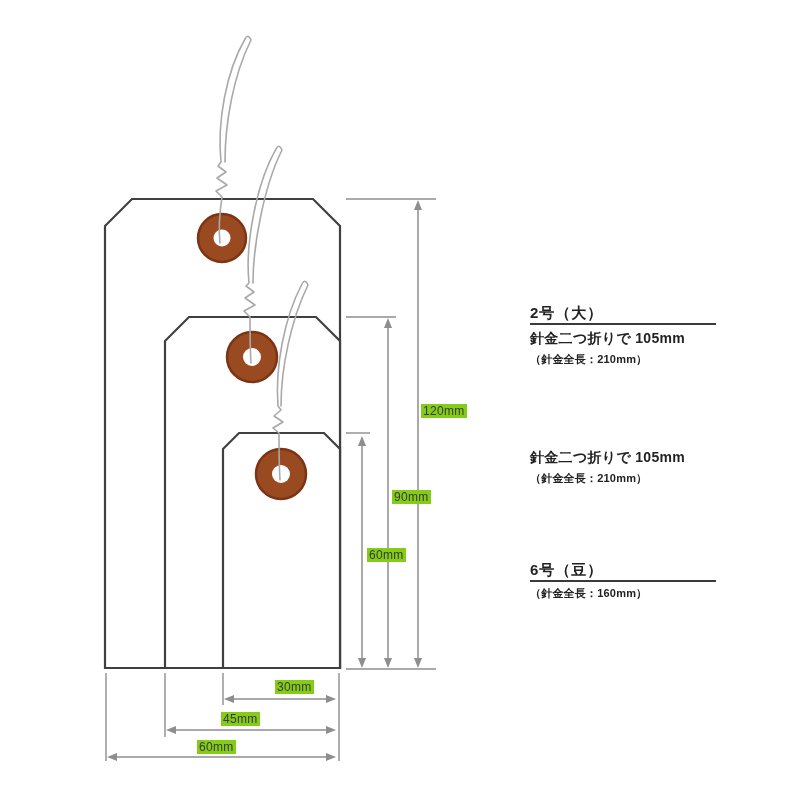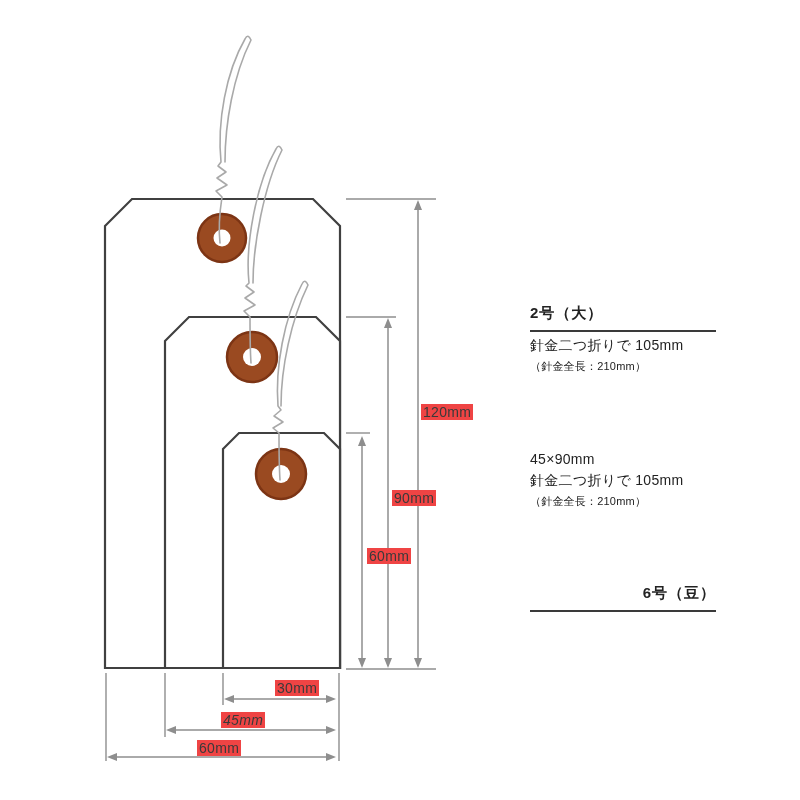--- a/index.html
+++ b/index.html
@@ -9,44 +9,43 @@
   }
   #canvas{
     position:relative;
     width:800px;height:800px;
     background:#ffffff;
     overflow:hidden;
   }
   #diagram-svg{position:absolute;left:0;top:0;}
   .dim-label{
     position:absolute;
-    font-size:14px;
+    font-size:12px;
     color:#3a3a3a;
-    background:#ef4444;
+    background:#84cc16;
     padding:0 2px;
     letter-spacing:0.3px;
     white-space:nowrap;
   }
   .spec-block{
     position:absolute;
     left:530px;
     width:186px;
     color:#222222;
   }
   .spec-title{
     font-size:15px;
     font-weight:bold;
     letter-spacing:1px;
     color:#222222;
-    padding-bottom:7px;
     border-bottom:2.5px solid #3a3a3a;
   }
   .spec-size{margin-top:7px;font-size:14px;letter-spacing:0.3px;}
-  .spec-wire{margin-top:5px;font-size:14px;letter-spacing:0.3px;}
-  .spec-total{margin-top:4px;font-size:11px;letter-spacing:0.2px;}
+  .spec-wire{margin-top:5px;font-size:14px;letter-spacing:0.3px;font-weight:bold;}
+  .spec-total{margin-top:4px;font-size:11px;letter-spacing:0.2px;font-weight:bold;}
 </style>
 </head>
 <body>
 
 <div id="canvas">
 
   <svg id="diagram-svg" width="800" height="800" viewBox="0 0 800 800">
 
     <g fill="#ffffff" stroke-width="2.2" stroke-linejoin="miter" stroke="#404040">
       <path d="M105,226 L132,199 H313 L340,226 V668 H105 Z"></path>
@@ -109,32 +108,32 @@
       <polygon points="336,730 326,726 326,734"></polygon>
       <polygon points="107,757 117,753 117,761"></polygon>
       <polygon points="336,757 326,753 326,761"></polygon>
     </g>
   </svg>
 
   <div class="dim-label" style="left:421px;top:404px;">120mm</div>
   <div class="dim-label" style="left:392px;top:490px;">90mm</div>
   <div class="dim-label" style="left:367px;top:548px;">60mm</div>
   <div class="dim-label" style="left:275px;top:680px;">30mm</div>
-  <div class="dim-label" style="left:221px;top:712px;font-style:italic;">45mm</div>
+  <div class="dim-label" style="left:221px;top:712px;">45mm</div>
   <div class="dim-label" style="left:197px;top:740px;">60mm</div>
 
   <div class="spec-block" style="top:304px;">
     <div class="spec-title">2号（大）</div>
     <div class="spec-wire">針金二つ折りで 105mm</div>
     <div class="spec-total">（針金全長：210mm）</div>
   </div>
 
   <div class="spec-block" style="top:444px;">
-    <div class="spec-size">45×90mm</div>
     <div class="spec-wire">針金二つ折りで 105mm</div>
     <div class="spec-total">（針金全長：210mm）</div>
   </div>
 
-  <div class="spec-block" style="top:584px;text-align:right;">
+  <div class="spec-block" style="top:561px;">
     <div class="spec-title">6号（豆）</div>
+    <div class="spec-total">（針金全長：160mm）</div>
   </div>
 
 </div>
 
 </body></html>

